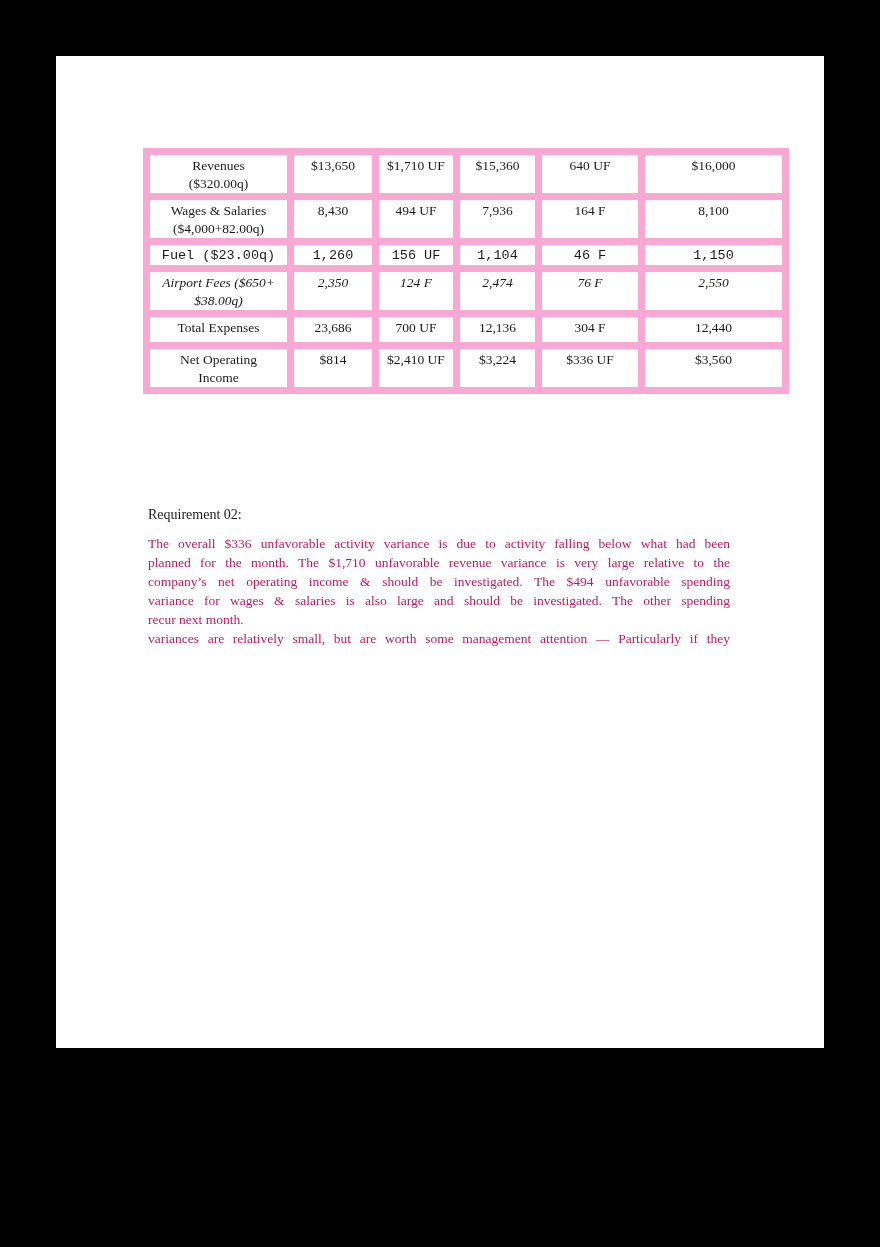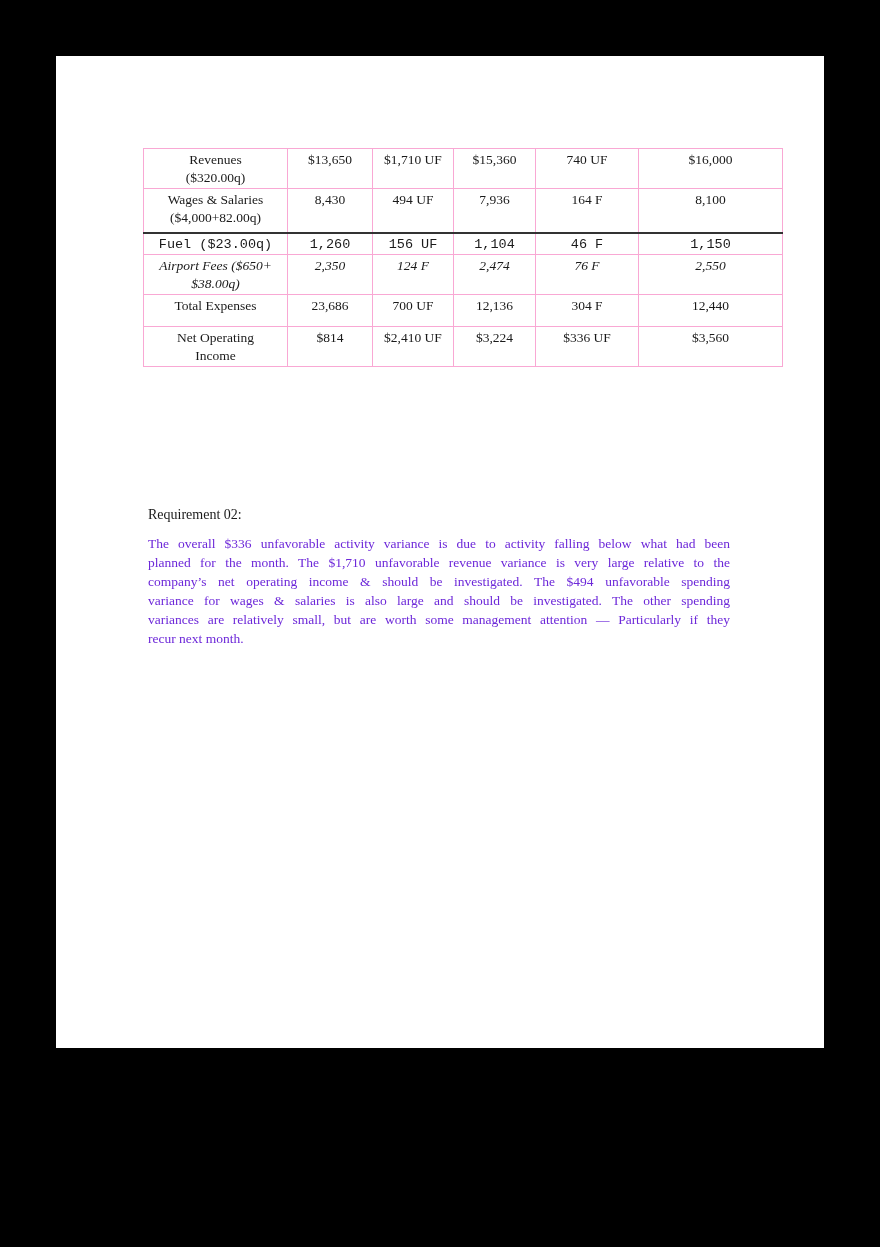--- a/index.html
+++ b/index.html
@@ -37,21 +37,21 @@
     line-height: 18px;
     color: #1a1a1a;
   }
   col.c0 { width: 144px; }
   col.c1 { width: 85px; }
   col.c2 { width: 81px; }
   col.c3 { width: 82px; }
   col.c4 { width: 103px; }
   col.c5 { width: 144px; }
   .variance-table td {
-    border: 1px solid #f9a8d4;
+    border: 7px solid #f9a8d4;
     vertical-align: top;
     text-align: center;
     padding: 2px 3px 0 3px;
     overflow: hidden;
   }
   .variance-table tr.thick-top td {
     border-top: 2.5px solid #333333;
     font-family: Liberation Mono, monospace;
   }
   .label-cell { white-space: pre-line; }
@@ -69,21 +69,21 @@
     font-size: 14px;
     line-height: 19px;
     color: #1a1a1a;
   }
   .paragraph {
     position: absolute;
     left: 92px; top: 478px;
     width: 582px;
     font-size: 13.5px;
     line-height: 19px;
-    color: #6d28d9;
+    color: #be185d;
   }
   .para-line {
     text-align: justify;
     text-align-last: justify;
   }
   .para-line.para-last {
     text-align-last: left;
   }
 </style>
 </head>
@@ -101,21 +101,21 @@
           <col class="c4">
           <col class="c5">
       </colgroup>
       <tbody id="table-body">
           <tr class="r0">
             <td class="label-cell">Revenues
 ($320.00q)</td>
             <td class="value-cell">$13,650</td>
             <td class="value-cell">$1,710 UF</td>
             <td class="value-cell">$15,360</td>
-            <td class="value-cell">740 UF</td>
+            <td class="value-cell">640 UF</td>
             <td class="value-cell">$16,000</td>
           </tr>
           <tr class="r1">
             <td class="label-cell">Wages &amp; Salaries
 ($4,000+82.00q)</td>
             <td class="value-cell">8,430</td>
             <td class="value-cell">494 UF</td>
             <td class="value-cell">7,936</td>
             <td class="value-cell">164 F</td>
             <td class="value-cell">8,100</td>
@@ -157,18 +157,18 @@
         </tbody>
     </table>
 
     <div class="req-heading">Requirement 02:</div>
 
     <div class="paragraph" id="paragraph">
         <div class="para-line">The overall $336 unfavorable activity variance is due to activity falling below what had been</div>
         <div class="para-line">planned for the month. The $1,710 unfavorable revenue variance is very large relative to the</div>
         <div class="para-line">company’s net operating income &amp; should be investigated. The $494 unfavorable spending</div>
         <div class="para-line">variance for wages &amp; salaries is also large and should be investigated. The other spending</div>
+        <div class="para-line para-last">recur next month.</div>
         <div class="para-line">variances are relatively small, but are worth some management attention — Particularly if they</div>
-        <div class="para-line para-last">recur next month.</div>
       </div>
 
   </div>
 </div>
 
 </body></html>

